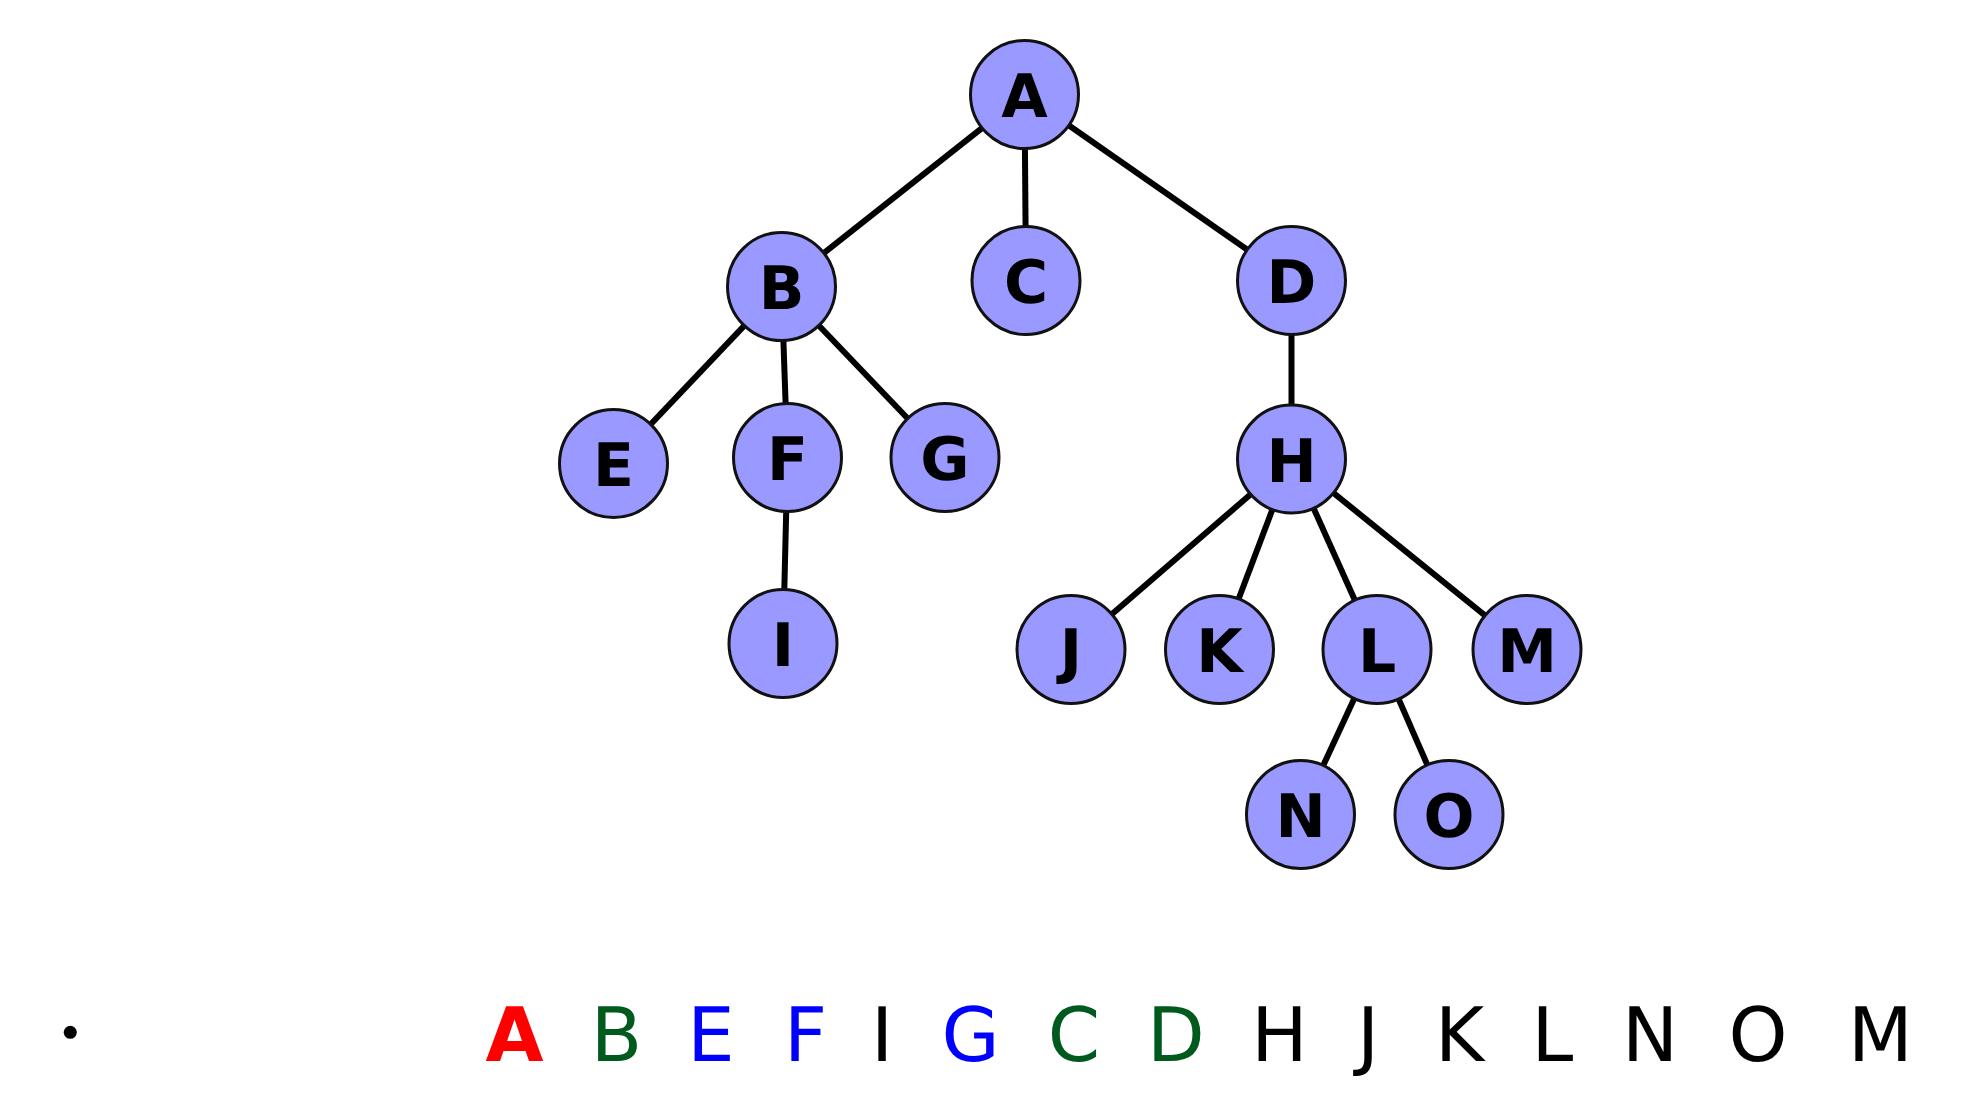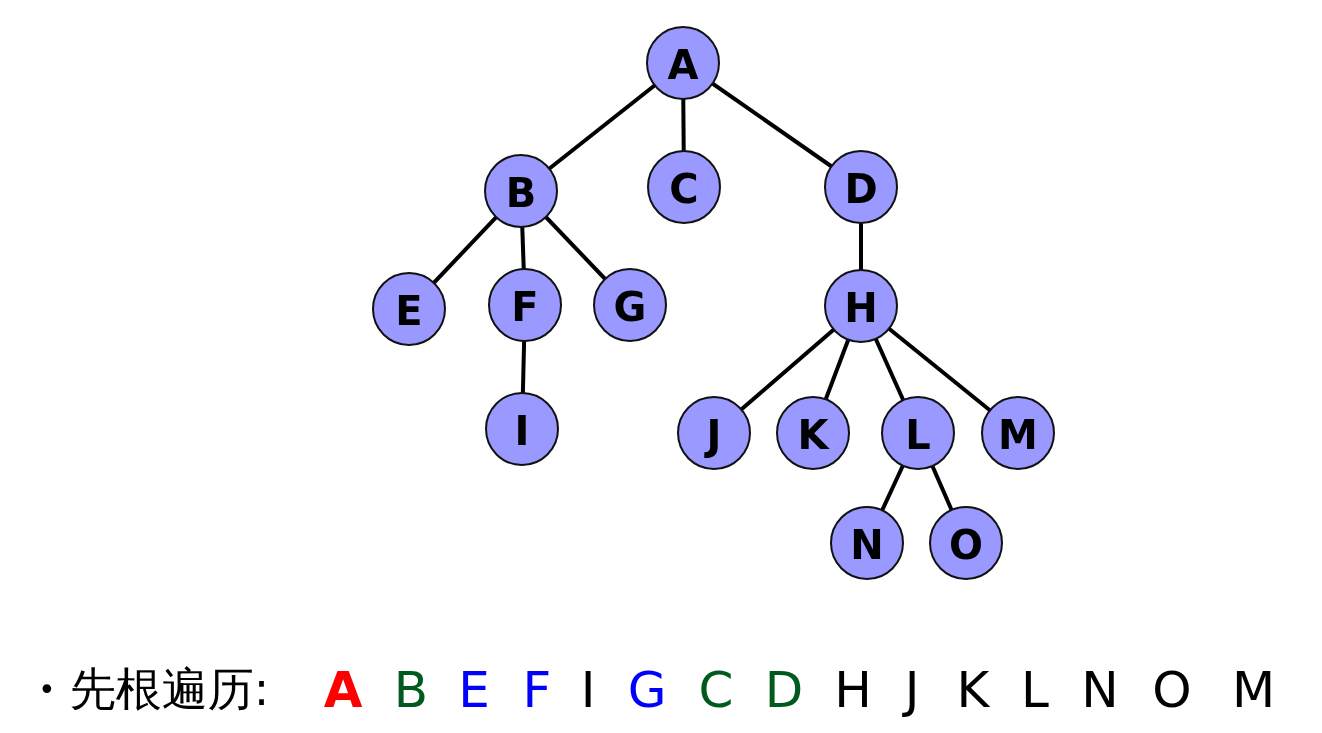--- a/index.html
+++ b/index.html
@@ -91,21 +91,20 @@
       </g>
       <g class="node">
         <circle cx="966" cy="543" r="36" style="fill: rgb(153, 153, 255); stroke: rgb(17, 17, 17);"></circle>
         <text x="966" y="545">O</text>
       </g>
     </g>
 </svg>
 
 <div id="traversal">
   <span class="bullet">•</span>
-  <span class="label">先根遍历:</span>
 </div>
 <div id="seq">
     <span style="position: absolute; left: 323px; width: 40px; top: 660px; text-align: center; font-family: &quot;DejaVu Sans&quot;, sans-serif; font-size: 50px; line-height: 60px; color: rgb(255, 0, 0); font-weight: bold;">A</span>
     <span style="position: absolute; left: 391px; width: 40px; top: 660px; text-align: center; font-family: &quot;DejaVu Sans&quot;, sans-serif; font-size: 50px; line-height: 60px; color: rgb(0, 90, 30); font-weight: normal;">B</span>
     <span style="position: absolute; left: 454px; width: 40px; top: 660px; text-align: center; font-family: &quot;DejaVu Sans&quot;, sans-serif; font-size: 50px; line-height: 60px; color: rgb(0, 0, 255); font-weight: normal;">E</span>
     <span style="position: absolute; left: 517px; width: 40px; top: 660px; text-align: center; font-family: &quot;DejaVu Sans&quot;, sans-serif; font-size: 50px; line-height: 60px; color: rgb(0, 0, 255); font-weight: normal;">F</span>
     <span style="position: absolute; left: 568px; width: 40px; top: 660px; text-align: center; font-family: &quot;DejaVu Sans&quot;, sans-serif; font-size: 50px; line-height: 60px; color: rgb(0, 0, 0); font-weight: normal;">I</span>
     <span style="position: absolute; left: 627px; width: 40px; top: 660px; text-align: center; font-family: &quot;DejaVu Sans&quot;, sans-serif; font-size: 50px; line-height: 60px; color: rgb(0, 0, 255); font-weight: normal;">G</span>
     <span style="position: absolute; left: 696px; width: 40px; top: 660px; text-align: center; font-family: &quot;DejaVu Sans&quot;, sans-serif; font-size: 50px; line-height: 60px; color: rgb(0, 90, 30); font-weight: normal;">C</span>
     <span style="position: absolute; left: 764px; width: 40px; top: 660px; text-align: center; font-family: &quot;DejaVu Sans&quot;, sans-serif; font-size: 50px; line-height: 60px; color: rgb(0, 90, 30); font-weight: normal;">D</span>

